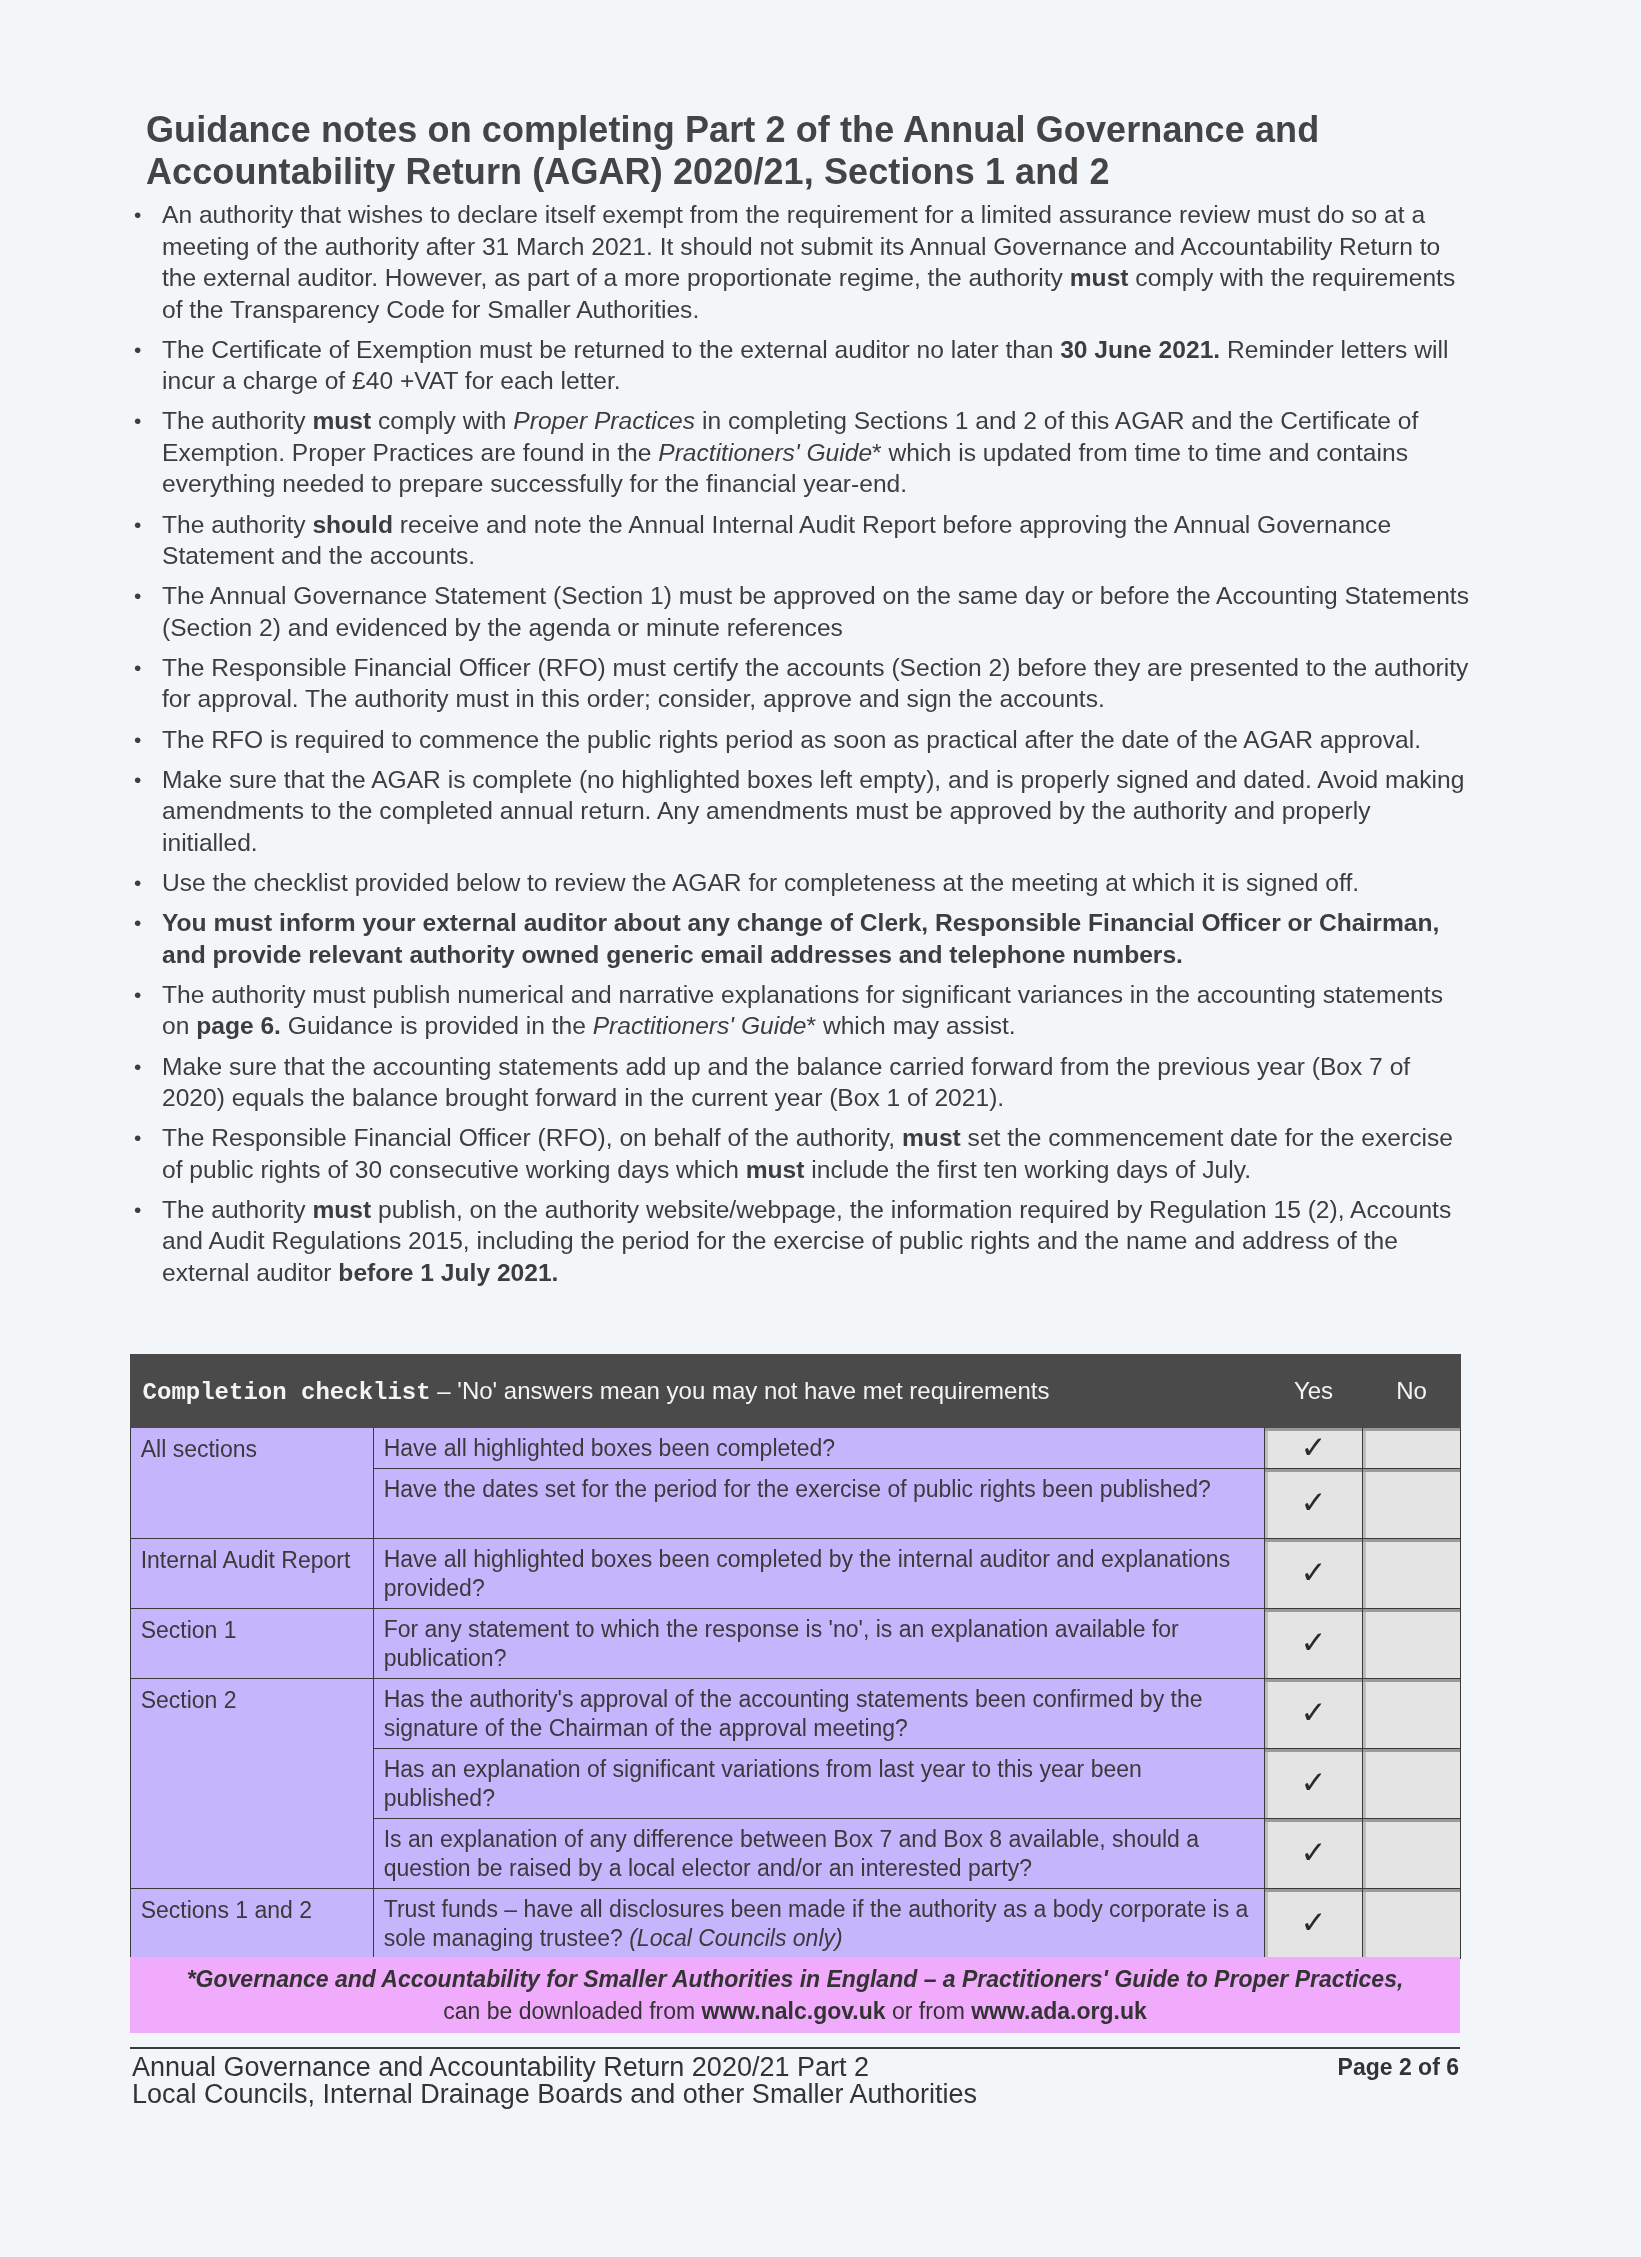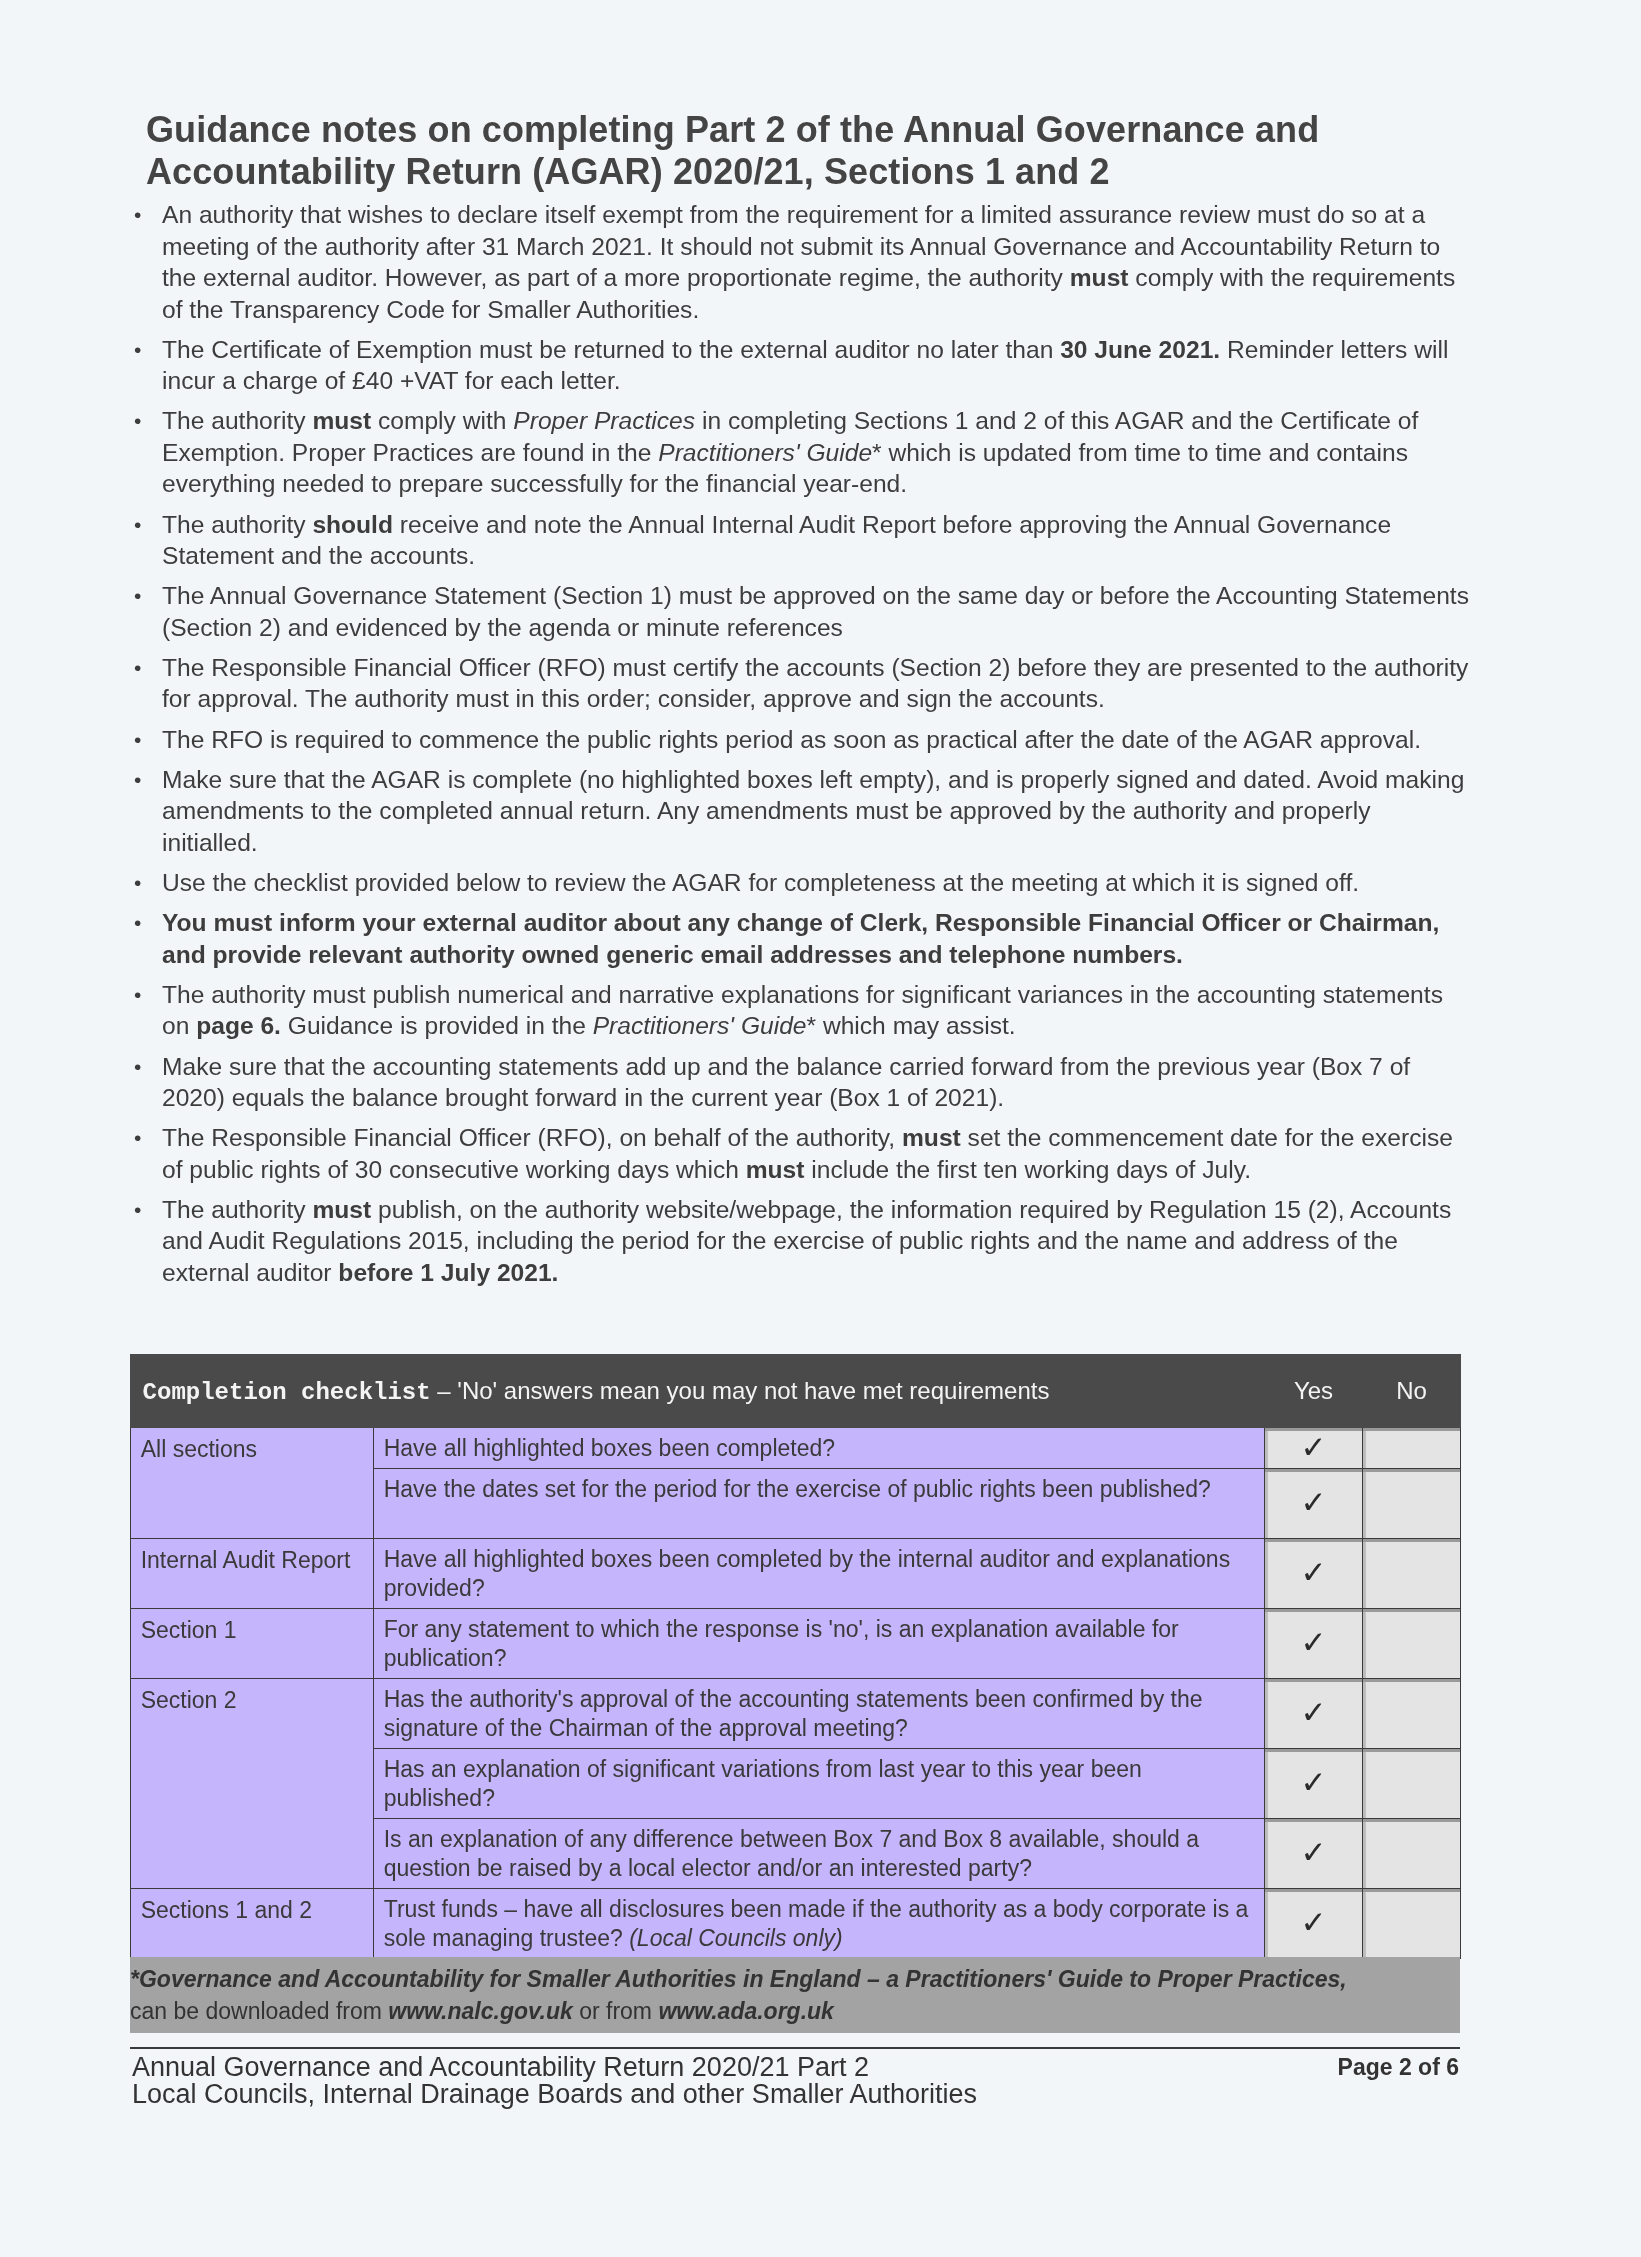--- a/index.html
+++ b/index.html
@@ -50,25 +50,25 @@
   .checklist td.box {
     background: #e4e4e4; text-align: center; vertical-align: middle;
     padding: 0; border: 1.9px solid #3a3a3a; box-shadow: inset 0 2.9px 0 #9a9a9a, inset 2.9px 0 0 #bcbcbc;
   }
   .check { font-size: 31px; color: #2b2b2b; line-height: 1; }
   .r1 { height: 41px; }
   .r2 { height: 70px; }
 
   .footnote {
     position: absolute; left: 130px; top: 1957px; width: 1330px; height: 76px;
-    background: #a3a3a3; font-size: 23px; color: #333;
+    background: #f0abfc; text-align: center; font-size: 23px; color: #333;
   }
   .footnote .fn1 { position: absolute; left: 0; right: 0; top: 8.7px; font-weight: bold; font-style: italic; }
   .footnote .fn2 { position: absolute; left: 0; right: 0; top: 41px; }
-  .footnote .fn2 b { font-weight: bold; font-style: italic; }
+  .footnote .fn2 b { font-weight: bold; }
 
   .rule { position: absolute; left: 130px; top: 2047px; width: 1330px; height: 1.9px; background: #3a3a3a; }
   .footer-left {
     position: absolute; left: 132px; top: 2054px; font-size: 27px; line-height: 27px; color: #333;
   }
   .footer-right {
     position: absolute; right: 182px; top: 2054px; font-size: 23px; line-height: 27px; color: #333; font-weight: bold;
   }
 </style>
 </head>

